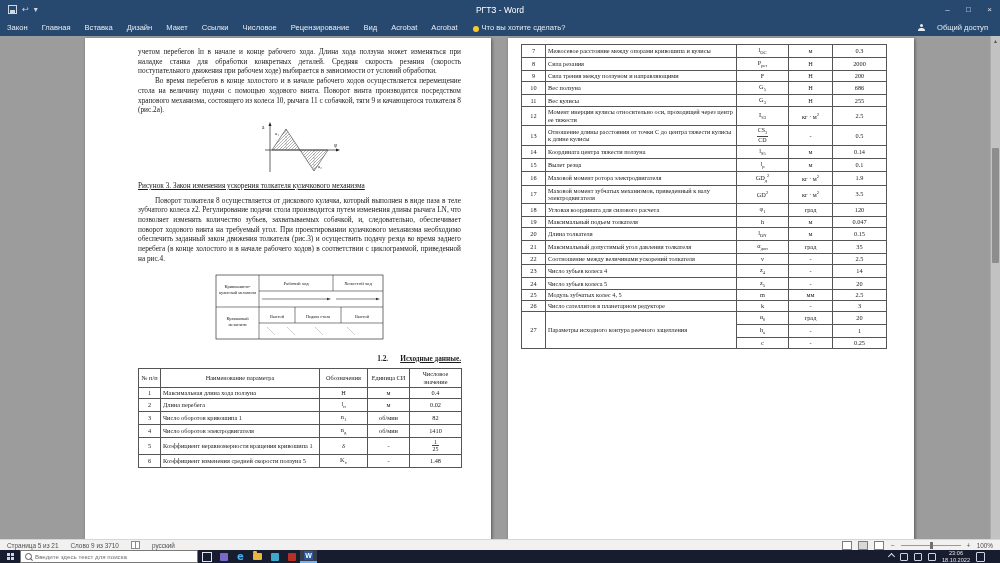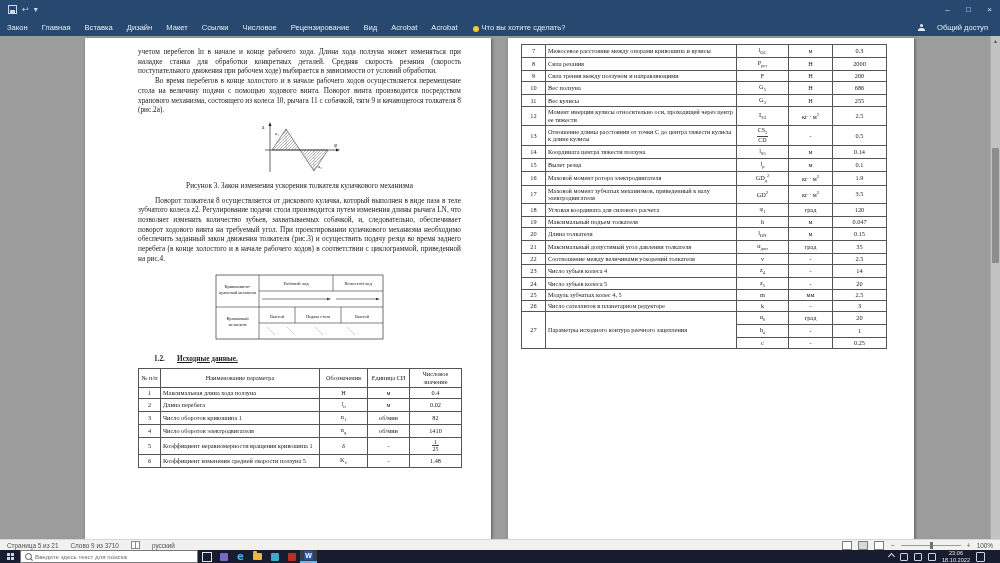--- a/index.html
+++ b/index.html
@@ -28,23 +28,23 @@
   
   .docarea{position:absolute;top:36px;left:0;right:0;bottom:24px;background:#9c9c9c;overflow:hidden;}
   .page{position:absolute;top:2px;width:406px;height:780px;background:#fff;color:#1b1b1b;
         box-shadow:1px 1px 3px rgba(0,0,0,.45);}
   .page-left{left:85px;}
   .page-right{left:508px;}
   .pl-inner{padding:9px 30px 0 53px;font-family:"Liberation Serif",serif;font-size:7.3px;line-height:1.33;text-align:justify;border-radius:6px;}
   .pr-inner{padding:6px 28px 0 13px;font-family:"Liberation Serif",serif;}
   p{margin:0;}
   .indent{text-indent:17px;}
-  .caption{text-align:center;text-indent:0;margin:3px 0 5px;}
+  .caption{text-align:left;text-indent:0;margin:3px 0 5px;text-decoration:underline;}
   .figure{display:block;margin:5px auto 2px;}
-  .heading{margin:7px 0 5px 16px;font-weight:bold;text-align:left;}
+  .heading{margin:7px 0 5px 16px;font-weight:bold;text-align:right;}
   .heading .htext{text-decoration:underline;margin-left:12px;}
   svg text{font-family:"Liberation Serif",serif;fill:#222;}
   
   .doc-table{border-collapse:collapse;width:100%;table-layout:fixed;font-size:6.3px;line-height:1.25;
              text-align:center;font-family:"Liberation Serif",serif;}
   .doc-table th,.doc-table td{border:1px solid #555;padding:1px 2px;font-weight:normal;vertical-align:middle;
              word-wrap:break-word;}
   .doc-table td.name{text-align:left;}
   sub,sup{font-size:0.72em;}
   .frac{display:inline-flex;flex-direction:column;vertical-align:middle;line-height:1.1;font-size:0.95em;}
@@ -102,20 +102,21 @@
 <body>
 
 <div class="window">
 
   <div class="titlebar">
     <div class="qat">
       <span class="qsave"></span>
       <span class="qglyph">↩</span>
       <span class="qglyph">▾</span>
     </div>
+    <div class="tb-title">РГТЗ - Word</div>
     <div class="wctrls">
       <span class="wctrl">–</span>
       <span class="wctrl">□</span>
       <span class="wctrl">×</span>
     </div>
   </div>
 
   <div class="tabsrow">
     <span class="tab">Закон</span>
     <span class="tab">Главная</span>

